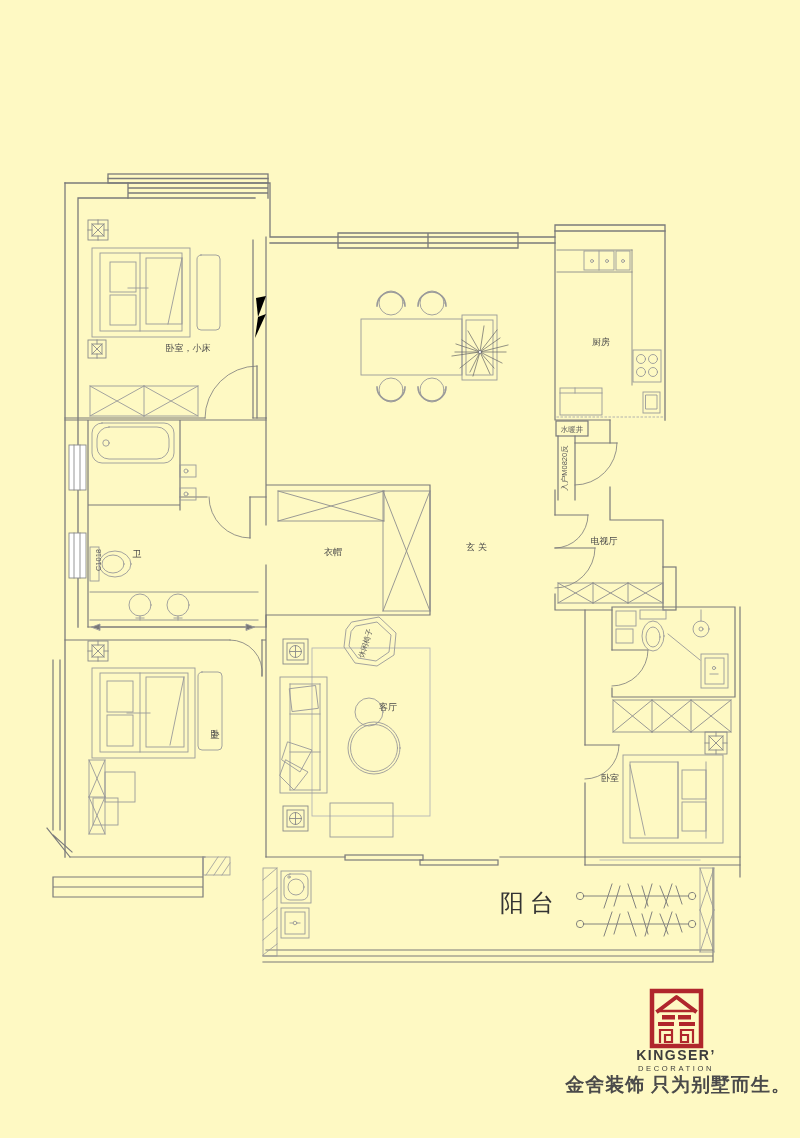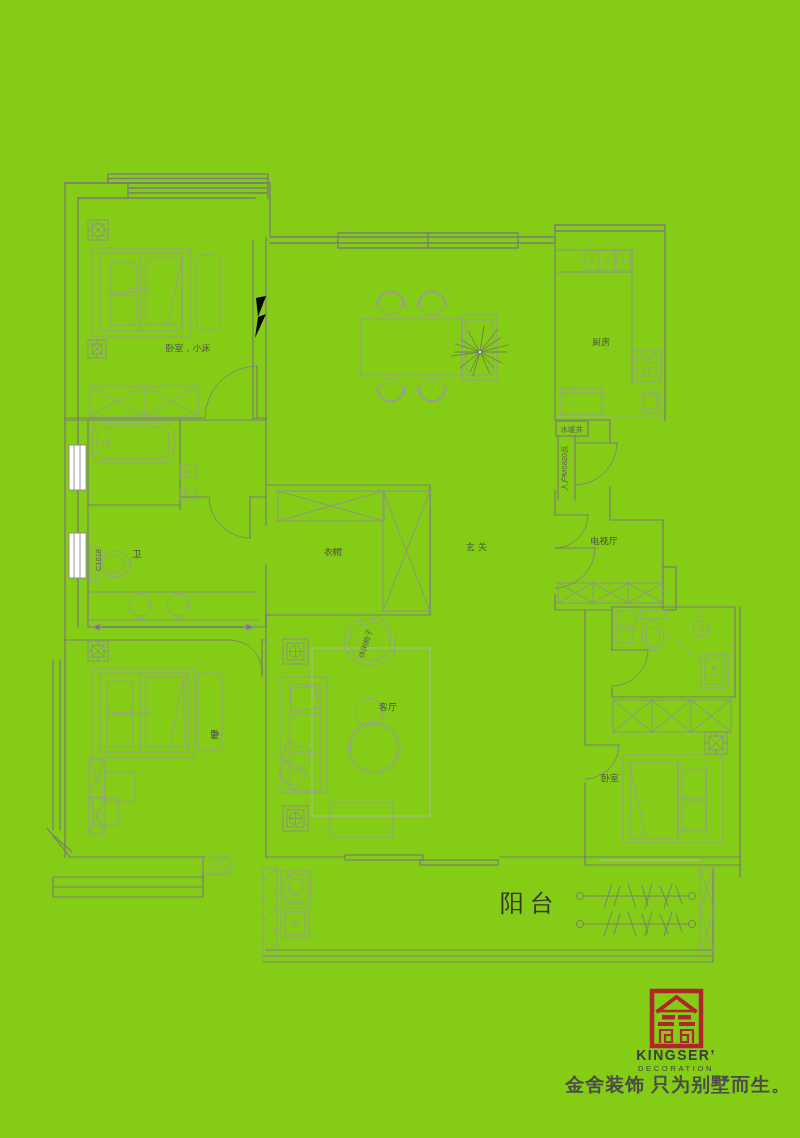--- a/index.html
+++ b/index.html
@@ -1,18 +1,18 @@
 <!DOCTYPE html>
 <html><head>
 <meta charset="utf-8">
 <style>
   html,body{margin:0;padding:0;}
   body{width:800px;height:1138px;background:#ffffff;overflow:hidden;
        font-family:"Liberation Sans", sans-serif;}
-  .page{position:relative;width:800px;height:1138px;background:#84cc16;}
+  .page{position:relative;width:800px;height:1138px;background:#fef9c3;}
   svg text{user-select:none;}
   .lbl{fill:#4a4a4a;font-size:10px;font-family:"Liberation Sans",sans-serif;}
   .lbl-sm{fill:#5a5a5a;font-size:7.5px;font-family:"Liberation Sans",sans-serif;}
   .lbl-big{fill:#333;font-size:24px;letter-spacing:6px;font-family:"Liberation Serif",serif;}
   .vtext{writing-mode:vertical-rl;text-orientation:upright;}
   .brand-name{font-size:14px;font-weight:bold;letter-spacing:1.5px;fill:#3d3d3d;
               font-family:"Liberation Sans",sans-serif;}
   .brand-sub{font-size:7.6px;letter-spacing:2.6px;fill:#3d3d3d;
              font-family:"Liberation Sans",sans-serif;}
   .brand-slogan{font-size:19px;font-weight:bold;fill:#4a4a4a;

